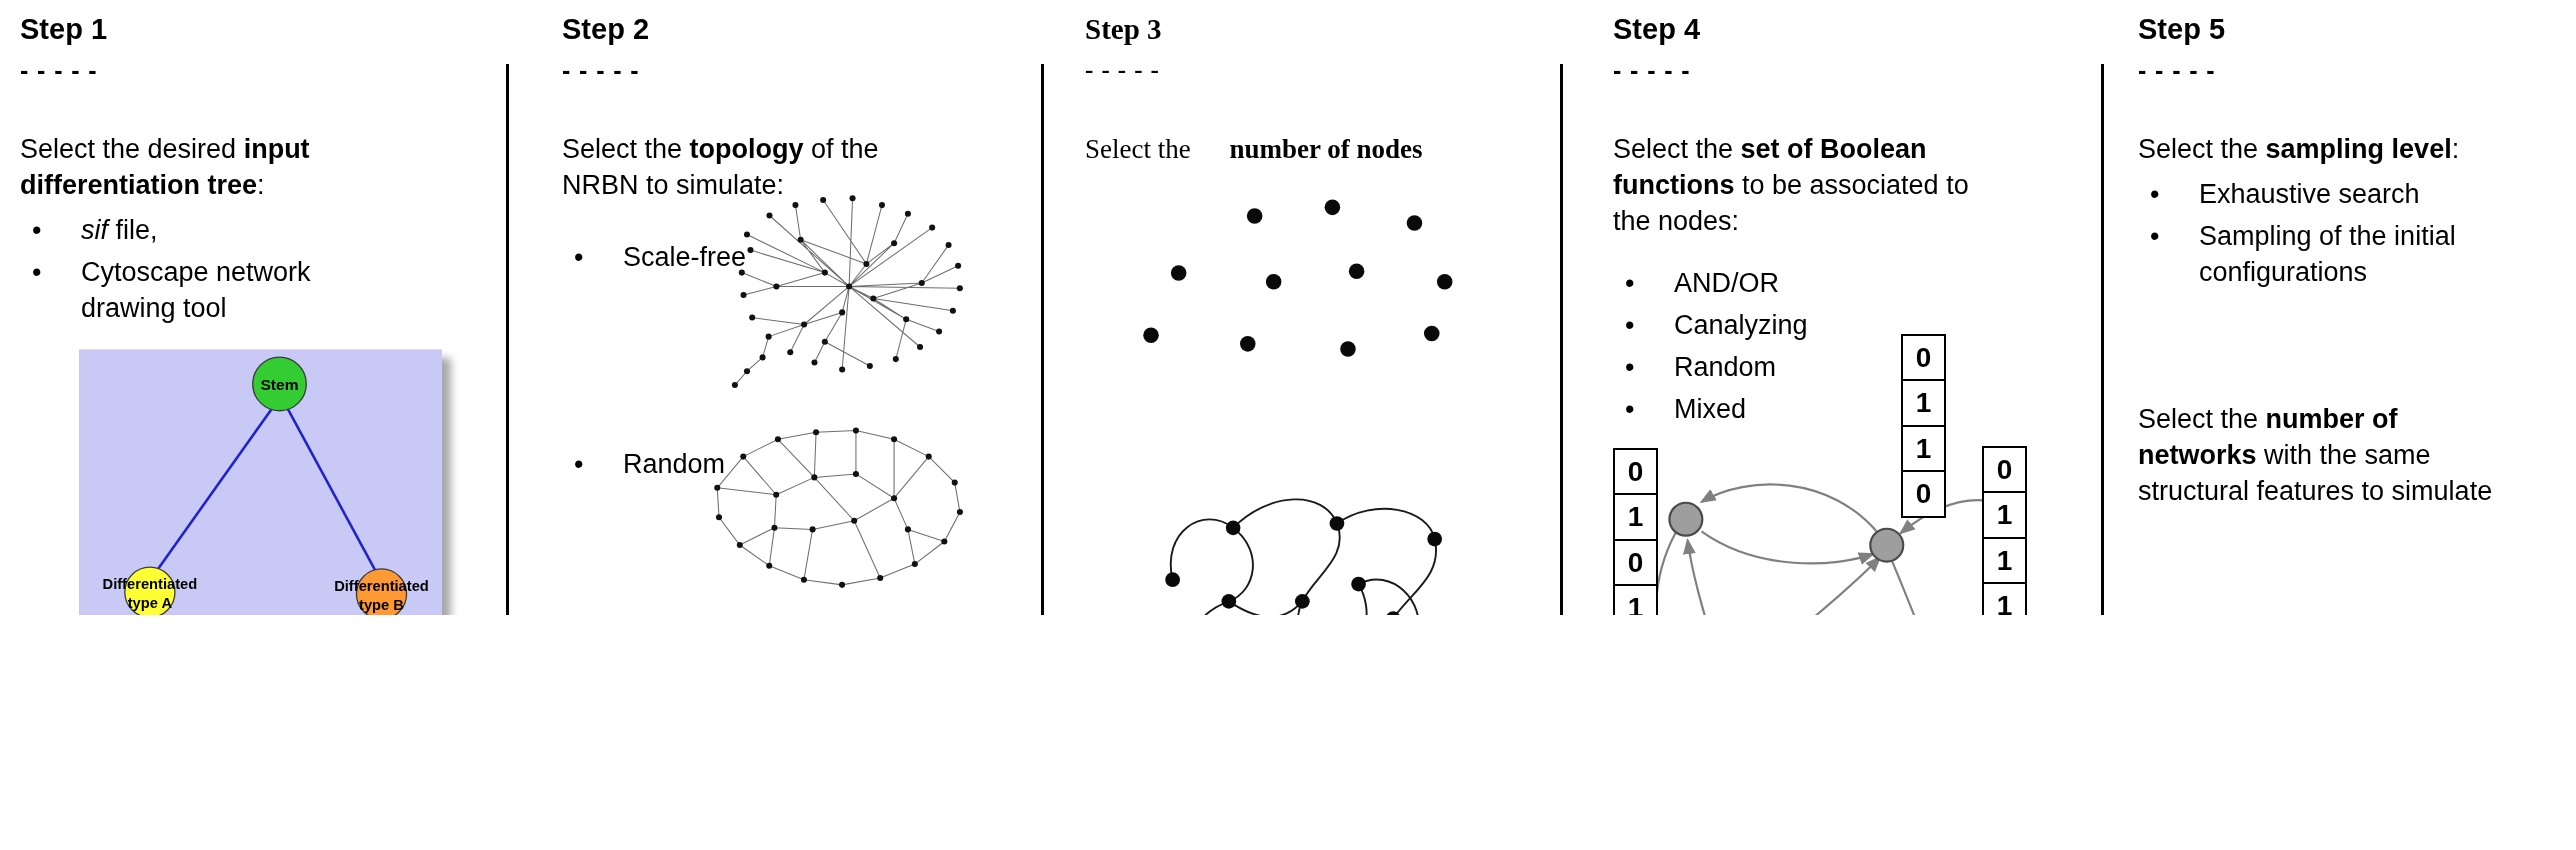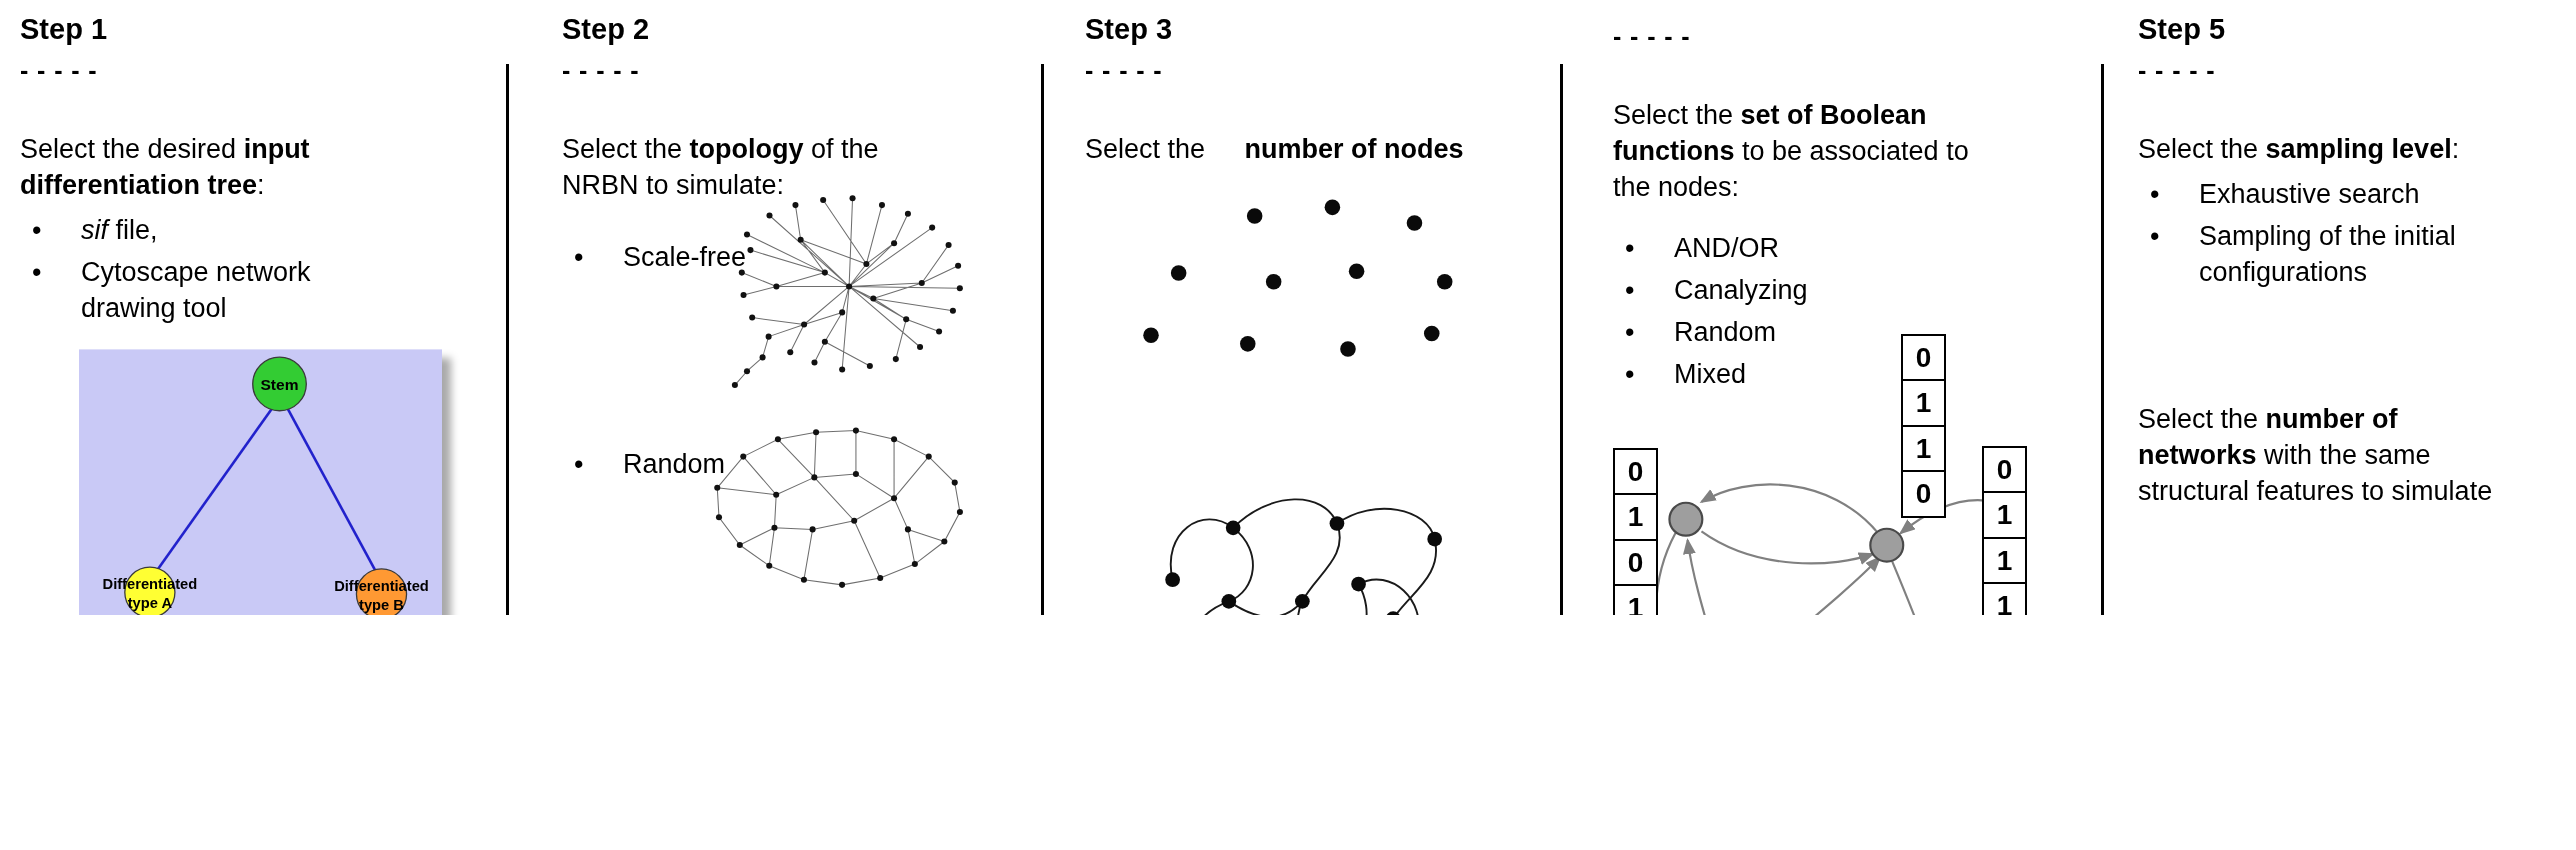--- a/index.html
+++ b/index.html
@@ -158,21 +158,21 @@
           <circle cx="188" cy="68" r="3.5"></circle>
           <circle cx="232" cy="96" r="3.5"></circle>
         <circle cx="186" cy="122" r="3.5"></circle>
           <circle cx="138" cy="132" r="3.5"></circle>
           <circle cx="94" cy="130" r="3.5"></circle>
         <circle cx="248" cy="132" r="3.5"></circle>
       </g>
     </svg>
   </div>
 
-  <div class="col" style="left:1085px; width:472px;">
+  <div class="col" style="left:1085px; width:472px;font-family:Liberation Serif, serif;">
     <div class="step-title">Step 3</div>
     <div class="dashes">- - - - -</div>
     <div class="para"><span>Select the </span><span style="font-weight: 700; margin-left: 32px;">number of nodes</span></div>
 
     <svg class="gfx" style="left:40px; top:185px;" width="363" height="203" viewBox="0 0 420 235">
       <g fill="#0a0a0a">
         <circle cx="150" cy="22" r="9"></circle>
           <circle cx="240" cy="12" r="9"></circle>
           <circle cx="335" cy="30" r="9"></circle>
         <circle cx="62" cy="88" r="9"></circle>
@@ -210,20 +210,21 @@
         <circle cx="150" cy="220" r="8.5"></circle>
           <circle cx="215" cy="196" r="8.5"></circle>
           <circle cx="185" cy="242" r="8.5"></circle>
         <circle cx="308" cy="234" r="8.5"></circle>
           <circle cx="270" cy="242" r="8.5"></circle>
       </g>
     </svg>
   </div>
 
   <div class="col" style="left:1613px; width:476px;">
+    <div class="step-title">Step 4</div>
     <div class="dashes">- - - - -</div>
     <div class="para"><span>Select the </span><span style="font-weight: 700;">set of Boolean</span><br><span style="font-weight: 700;">functions</span><span> to be associated to</span><br><span>the nodes:</span></div>
     <div class="bullets gap-lg">
       <div class="bullet">
         <span class="marker">•</span>
         <span><span>AND/OR</span></span>
       </div>
       <div class="bullet">
         <span class="marker">•</span>
         <span><span>Canalyzing</span></span>

